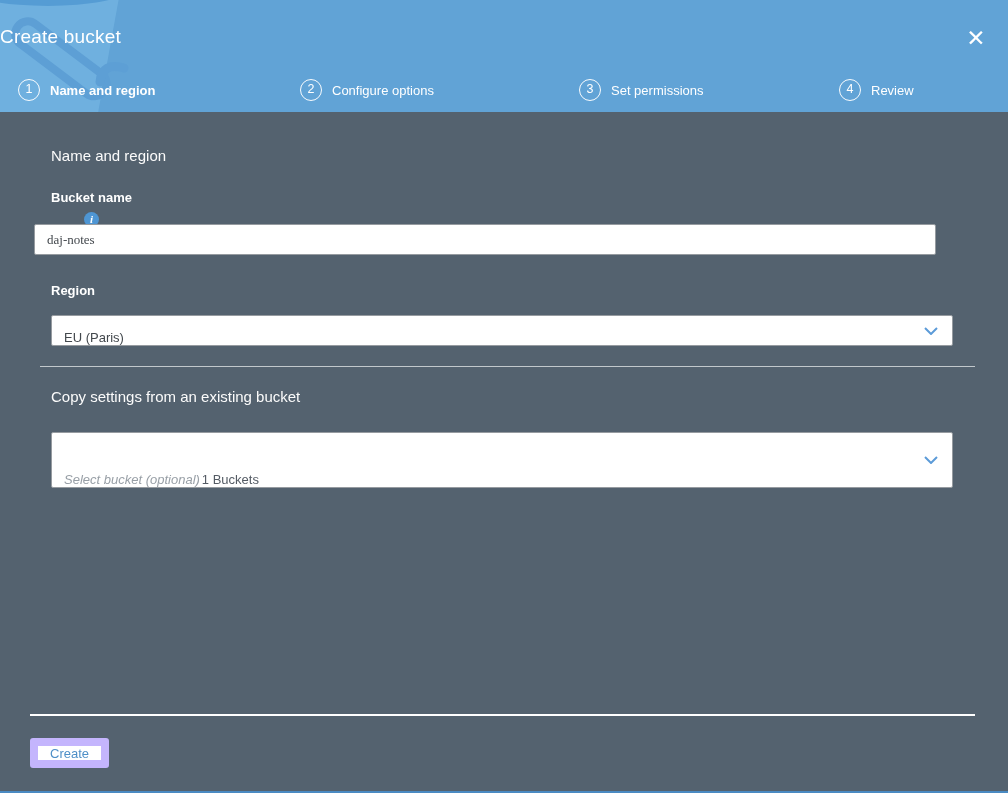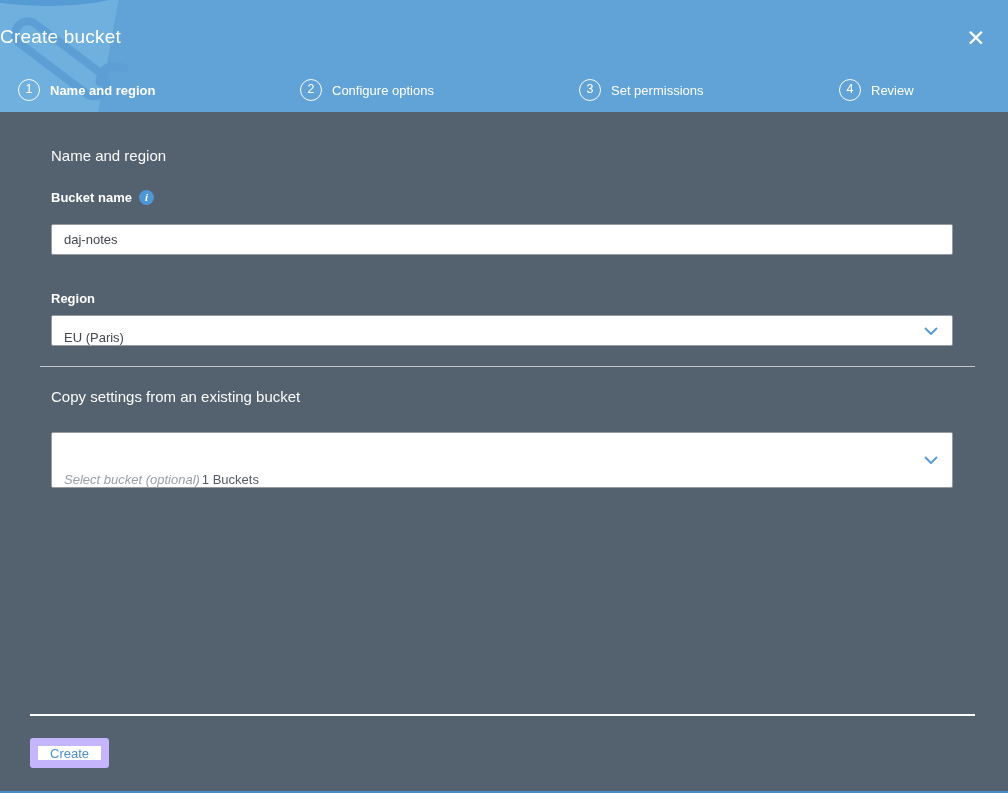--- a/index.html
+++ b/index.html
@@ -48,35 +48,35 @@
   .step-4 { left: 839px; }
 
   
   .section-heading {
     position: absolute; left: 51px; color: #FBFBFB; font-size: 15px; font-weight: 400;
   }
   .heading-name-region { top: 147px; }
   .heading-copy-settings { top: 388px; }
   .field-label {
     position: absolute; left: 51px; color: #FFFFFF; font-size: 13px; font-weight: 700;
-    display: flex; align-items: center; gap: 7px;
+    display: flex; align-items: center; gap: 7px; flex-direction: column;
   }
   .label-bucket-name { top: 190px; }
-  .label-region { top: 291px; }
+  .label-region { top: 283px; }
   .info-icon {
     display: inline-block; width: 15px; height: 15px; border-radius: 50%;
     background: #4E96D4; color: #FFFFFF; text-align: center;
     font-size: 11px; line-height: 15px; font-weight: 700;
     font-family: "Liberation Serif", serif; font-style: italic; cursor: pointer;
   }
   .text-input {
-    position: absolute; left: 51px; width: 902px; height: 31px;
+    position: absolute; left: 34px; width: 902px; height: 31px;
     background: #FFFFFF; border: 1px solid #969BA0; border-radius: 2px;
     padding: 0 12px; font-size: 13px; color: #43484D;
-    font-family: Liberation Sans, sans-serif;
+    font-family: Liberation Serif, serif;
   }
   .input-bucket-name { top: 224px; }
   .select {
     position: absolute; left: 51px; width: 902px;
     background: #FFFFFF; border: 1px solid #969BA0; border-radius: 2px;
     display: flex; align-items: flex-end; padding: 0 12px;
     font-size: 13px; color: #43484D; cursor: pointer;
   }
   .select-region { top: 315px; height: 31px; }
   .select-bucket { top: 432px; height: 56px; }

